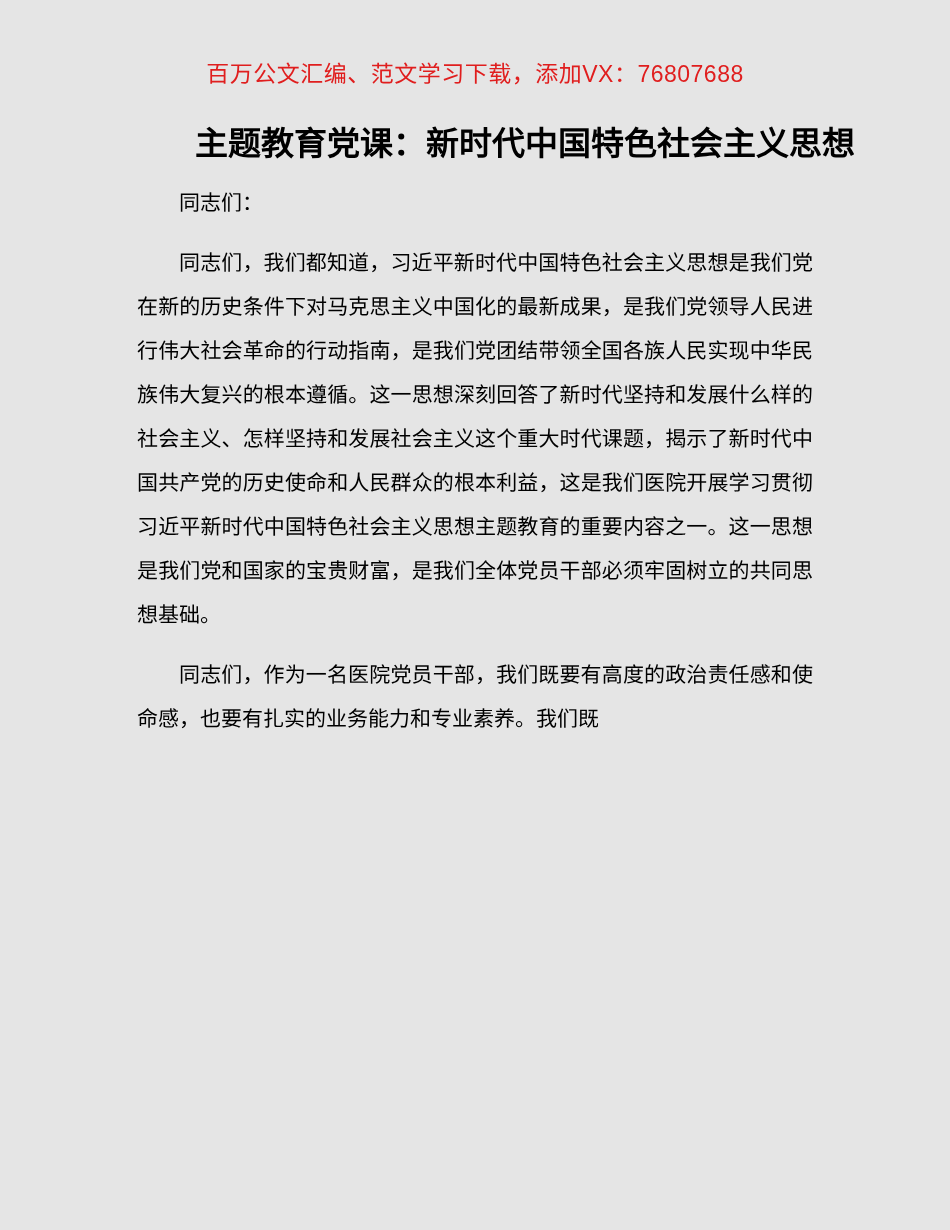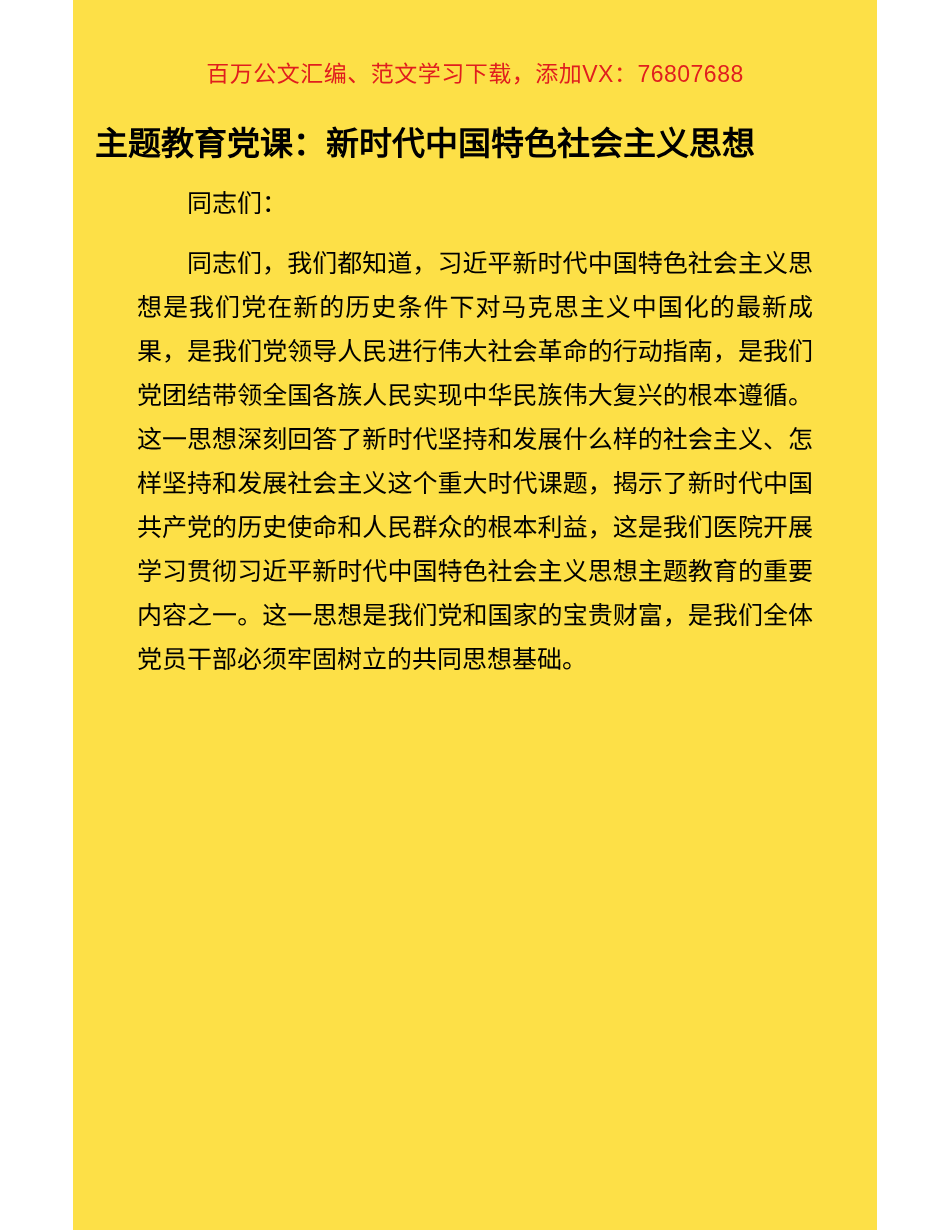--- a/index.html
+++ b/index.html
@@ -1,51 +1,51 @@
 <!DOCTYPE html>
 <html lang="zh-CN"><head>
 <meta charset="utf-8">
 <style>
   * { box-sizing: border-box; }
   html, body { margin: 0; padding: 0; background: #ffffff; }
   .page {
     position: relative;
-    width: 804px;
+    width: 950px;
     height: 1230px;
     margin: 0 auto;
-    background: #fde047;
+    background: #e5e5e5;
     overflow: hidden;
     font-family: "Liberation Sans", "DejaVu Sans", sans-serif;
     color: #000000;
   }
   .watermark {
     padding-top: 55px;
     text-align: center;
     font-size: 23px;
     letter-spacing: 0.5px;
     color: #e01e1e; 
     font-weight: 400;
   }
   .doc-title {
     margin: 33px auto 12px auto;
     width: 760px;
-    text-align: left;
+    text-align: right;
     font-size: 33px;
     font-weight: 700;
     line-height: 43px;
     color: #000000;
   }
   .doc-title .t-line { display: block; }
   .content {
     width: 676px;
     margin: 0 auto;
   }
   .content p {
     margin: 16px 0 7px 0;
-    font-size: 25px;
+    font-size: 21px;
     line-height: 44px;
     text-indent: 2em;
     text-align: justify;
     text-align-last: left;
     color: #000000;
     word-break: break-all;
   }
 </style>
 </head>
 <body>
@@ -54,15 +54,16 @@
 
   <div class="watermark">百万公文汇编、范文学习下载，添加VX：76807688</div>
 
   <h1 class="doc-title">
     <span class="t-line">主题教育党课：新时代中国特色社会主义思想</span>
   </h1>
 
   <div class="content">
     <p>同志们：</p>
     <p>同志们，我们都知道，习近平新时代中国特色社会主义思想是我们党在新的历史条件下对马克思主义中国化的最新成果，是我们党领导人民进行伟大社会革命的行动指南，是我们党团结带领全国各族人民实现中华民族伟大复兴的根本遵循。这一思想深刻回答了新时代坚持和发展什么样的社会主义、怎样坚持和发展社会主义这个重大时代课题，揭示了新时代中国共产党的历史使命和人民群众的根本利益，这是我们医院开展学习贯彻习近平新时代中国特色社会主义思想主题教育的重要内容之一。这一思想是我们党和国家的宝贵财富，是我们全体党员干部必须牢固树立的共同思想基础。</p>
+    <p>同志们，作为一名医院党员干部，我们既要有高度的政治责任感和使命感，也要有扎实的业务能力和专业素养。我们既</p>
   </div>
 
 </div>
 
 </body></html>

